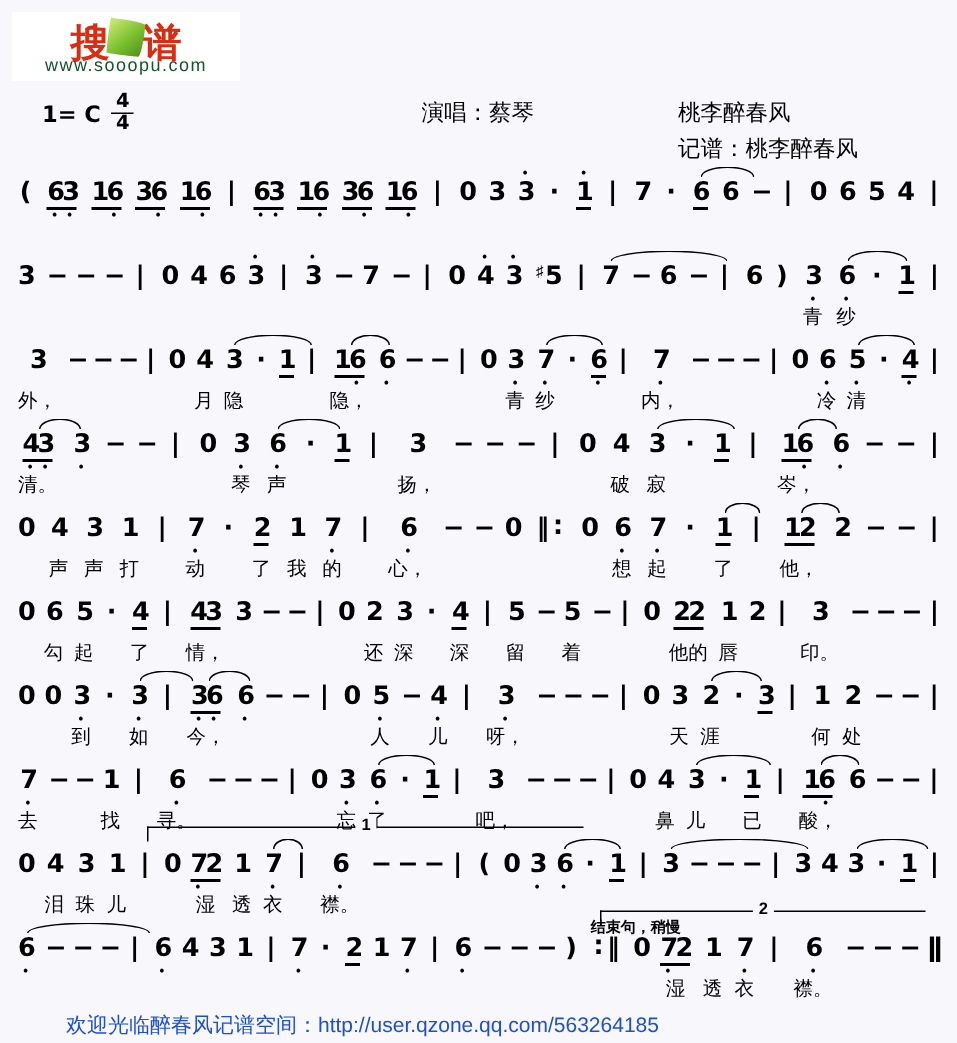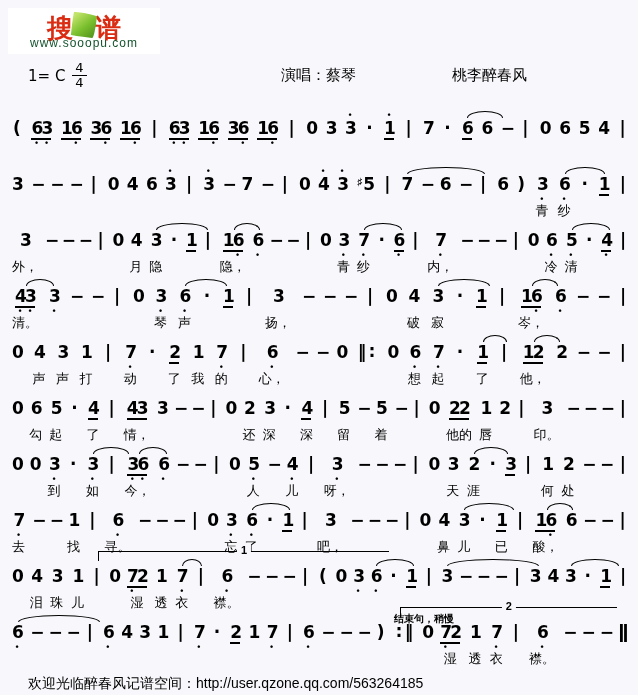--- a/index.html
+++ b/index.html
@@ -13,21 +13,21 @@
   .logo{position:absolute;left:8px;top:4px;width:152px;height:46px;background:#fff;
         display:flex;flex-direction:column;align-items:center;justify-content:center;}
   .logo-row{display:flex;align-items:center;height:30px;}
   .logo-ch{font-size:26px;font-weight:bold;color:#d92c12;line-height:28px;}
   .leaf{width:24px;height:24px;margin:0 -1px 6px -1px;
         background:linear-gradient(135deg,#c3e46a 10%,#7bc02f 55%,#4f8f1a 100%);
         border-radius:4% 96% 12% 88% / 88% 12% 96% 4%;transform:rotate(6deg);}
   .logo-url{font-size:12px;color:#14532d;letter-spacing:1px;margin-top:-7px;}
   .title{position:absolute;left:0;right:0;top:8px;text-align:center;
          font-size:33px;font-weight:bold;word-spacing:36px;letter-spacing:2px;}
-  .key{position:absolute;left:28px;top:58px;font-size:15px;font-weight:normal;
+  .key{position:absolute;left:28px;top:58px;font-size:15px;font-weight:bold;
        display:flex;align-items:center;gap:7px;font-family:"DejaVu Sans",sans-serif;}
   .ts{display:inline-flex;flex-direction:column;align-items:center;font-size:13px;line-height:12px;}
   .ts-top{border-bottom:1.4px solid #000;padding:0 3px 1px 3px;}
   .ts-bot{padding-top:1px;}
   .singer{position:absolute;left:281px;top:62px;font-size:15px;}
   .author{position:absolute;left:452px;top:62px;font-size:15px;}
   .notation{position:absolute;left:452px;top:86px;font-size:15px;}
 
   
   .sheet{padding:4px 10px 0 12px;}
@@ -48,21 +48,21 @@
   .final .rn .cell{font-weight:900;transform:scaleX(1.5);}
   .arc{position:absolute;top:-1px;left:55%;height:6px;
        border:1.4px solid #000;border-bottom:none;border-radius:100% 100% 0 0/200% 200% 0 0;z-index:2;}
   .anno{position:absolute;z-index:3;}
   .anno.volta{top:-9px;height:9px;border-top:1.5px solid #000;border-left:1.5px solid #000;}
   .volta-label{position:absolute;left:50%;top:-8px;transform:translateX(-50%);
                background:var(--bg);padding:0 4px;font-size:11px;font-weight:bold;line-height:13px;}
   .anno.tempo{top:-2px;font-size:10px;line-height:10px;font-weight:bold;}
 
   
-  .footer{padding:8px 0 0 28px;font-size:14px;color:#000000;}
+  .footer{padding:8px 0 0 44px;font-size:14px;color:#1d4ed8;}
 </style>
 </head>
 <body>
 
 <div class="page">
 
   <div class="header">
     <div class="logo">
       <div class="logo-row">
         <span class="logo-ch">搜</span>
@@ -76,20 +76,21 @@
     <div class="key">
       <span>1= C</span>
       <span class="ts">
         <span class="ts-top">4</span>
         <span class="ts-bot">4</span>
       </span>
     </div>
 
     <div class="singer">演唱：蔡琴</div>
     <div class="author">桃李醉春风</div>
+    <div class="notation">记谱：桃李醉春风</div>
   </div>
 
   <div class="sheet">
       <div class="music-line">
         <div class="tokens">
           <span class="tok">
             <span class="row rda">
               <span class="cell"></span>
             </span>
             <span class="row rn">

